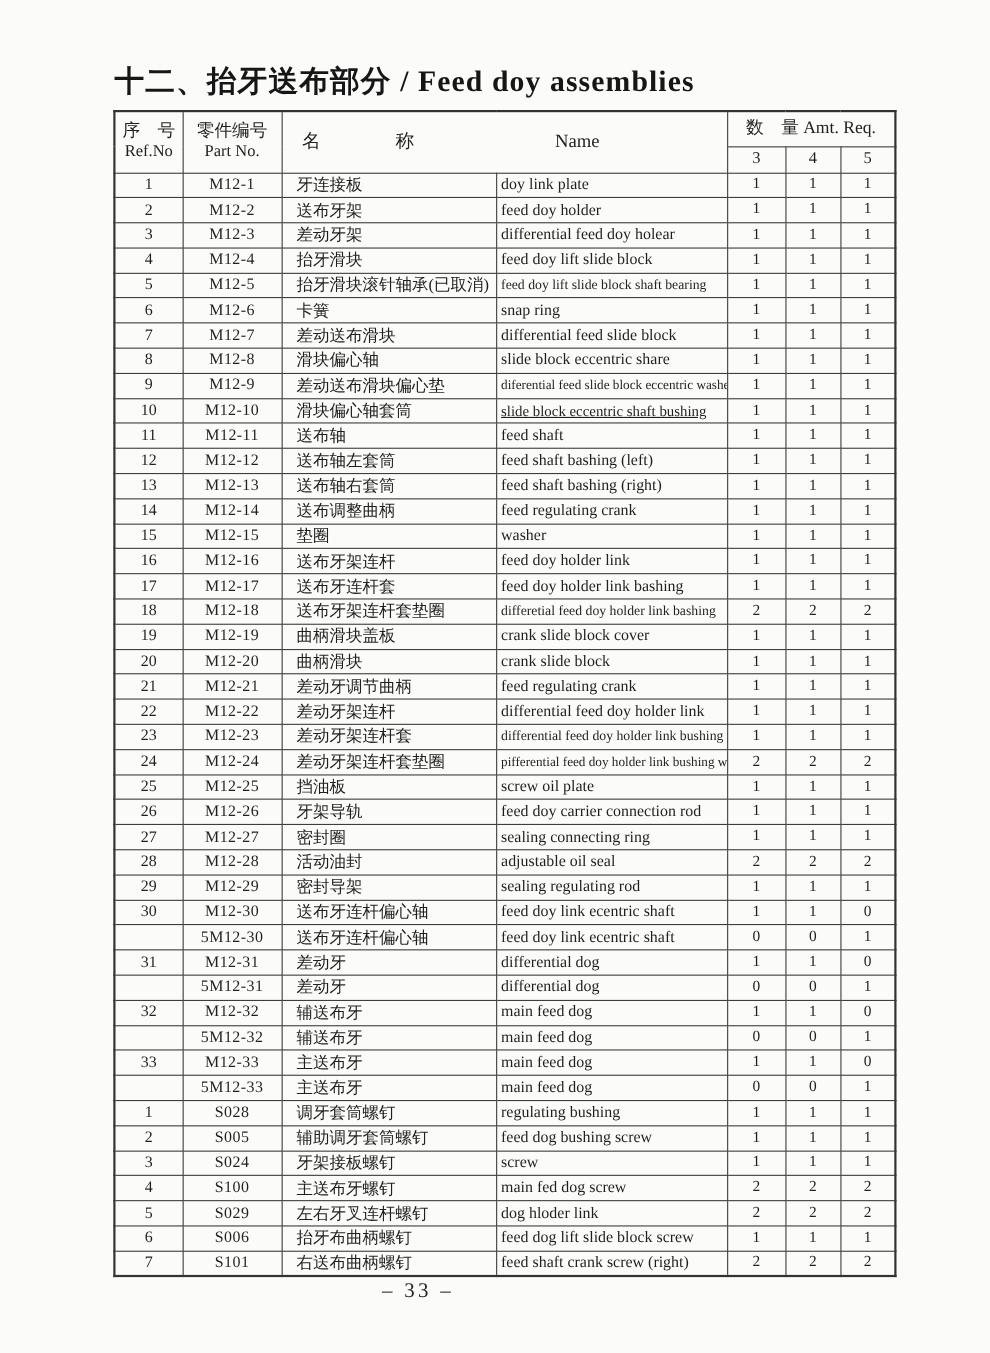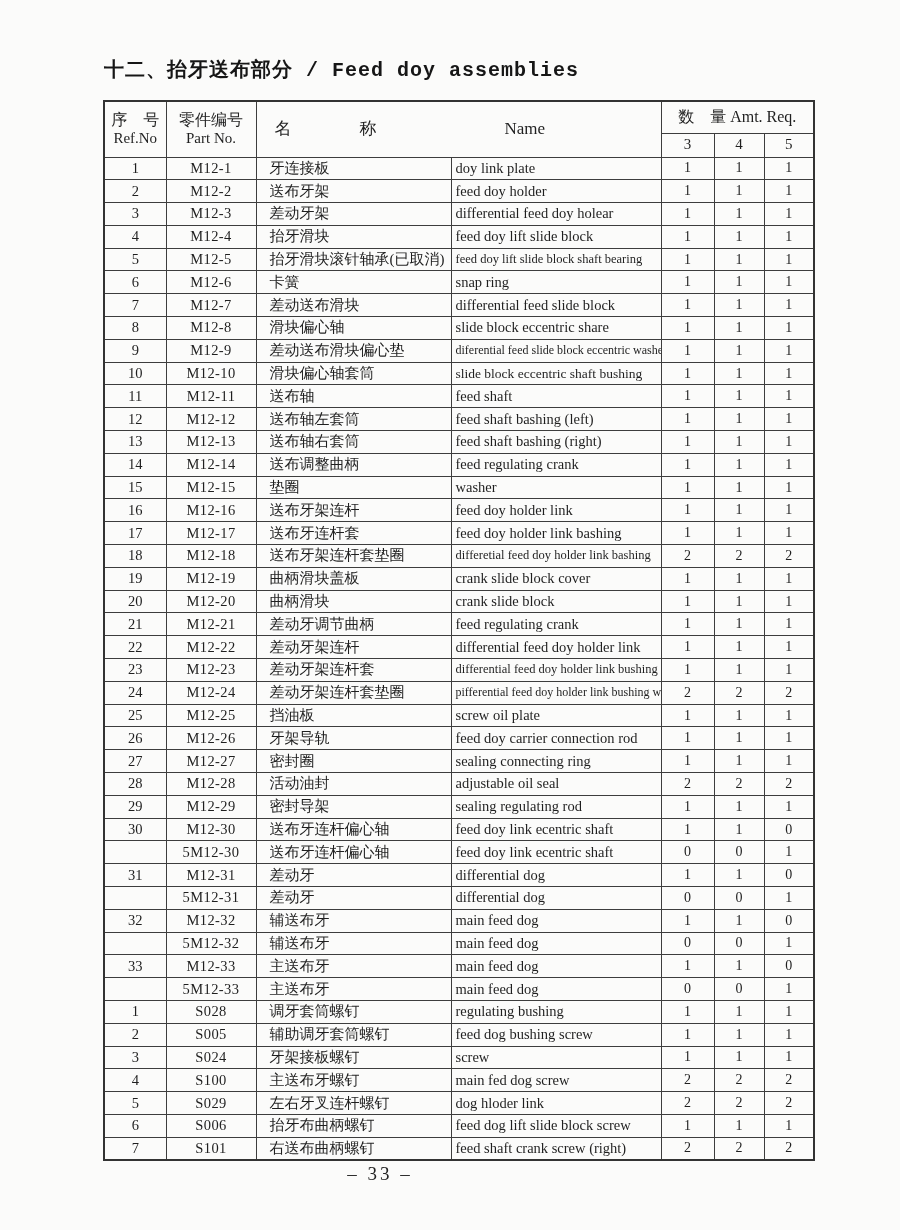--- a/index.html
+++ b/index.html
@@ -6,23 +6,23 @@
   html,body { width:900px; height:1230px; }
   body {
     position:relative;
     background:#fbfbfa;
     font-family:"Liberation Serif", serif;
     color:#1f1f1f;
   }
   .title {
     position:absolute;
     left:104px; top:56px;
-    font-family:Liberation Mono, monospace;
+    font-family:Liberation Serif, serif;
     font-weight:bold;
-    font-size:20px;
+    font-size:27px;
     letter-spacing:1px;
     color:#161616;
     white-space:pre;
   }
   table.parts-table {
     position:absolute;
     left:103px; top:100px;
     width:710px;
     border-collapse:collapse;
     table-layout:fixed;
@@ -49,21 +49,21 @@
   th.name-head .row { display:flex; align-items:center; }
   th.name-head .cn { margin-left:18px; font-size:17px; white-space:pre; }
   th.name-head .en { margin-left:128px; font-size:17px; }
   th.amt-head { font-size:16px; white-space:pre; }
   th.size { font-size:15px; }
   td { font-size:14.5px; vertical-align:middle; }
   td.ref { text-align:center; font-size:14.5px; }
   td.part { text-align:center; letter-spacing:0.4px; }
   td.cn { padding-left:13px; border-right:none; font-size:15px; }
   td.en { padding-left:4px; border-left:none; }
-  td.en.c1 { font-size:13.5px; }
+  td.en.c1 { font-size:13.5px;text-decoration:underline; }
   td.en.c2 { font-size:12.5px; }
   td.en.c3 { font-size:12px; }
   td.q { text-align:center; font-size:14px; }
   .footer {
     position:absolute;
     left:0; top:1163px;
     width:760px;
     text-align:center;
     font-size:19px;
     letter-spacing:3px;

